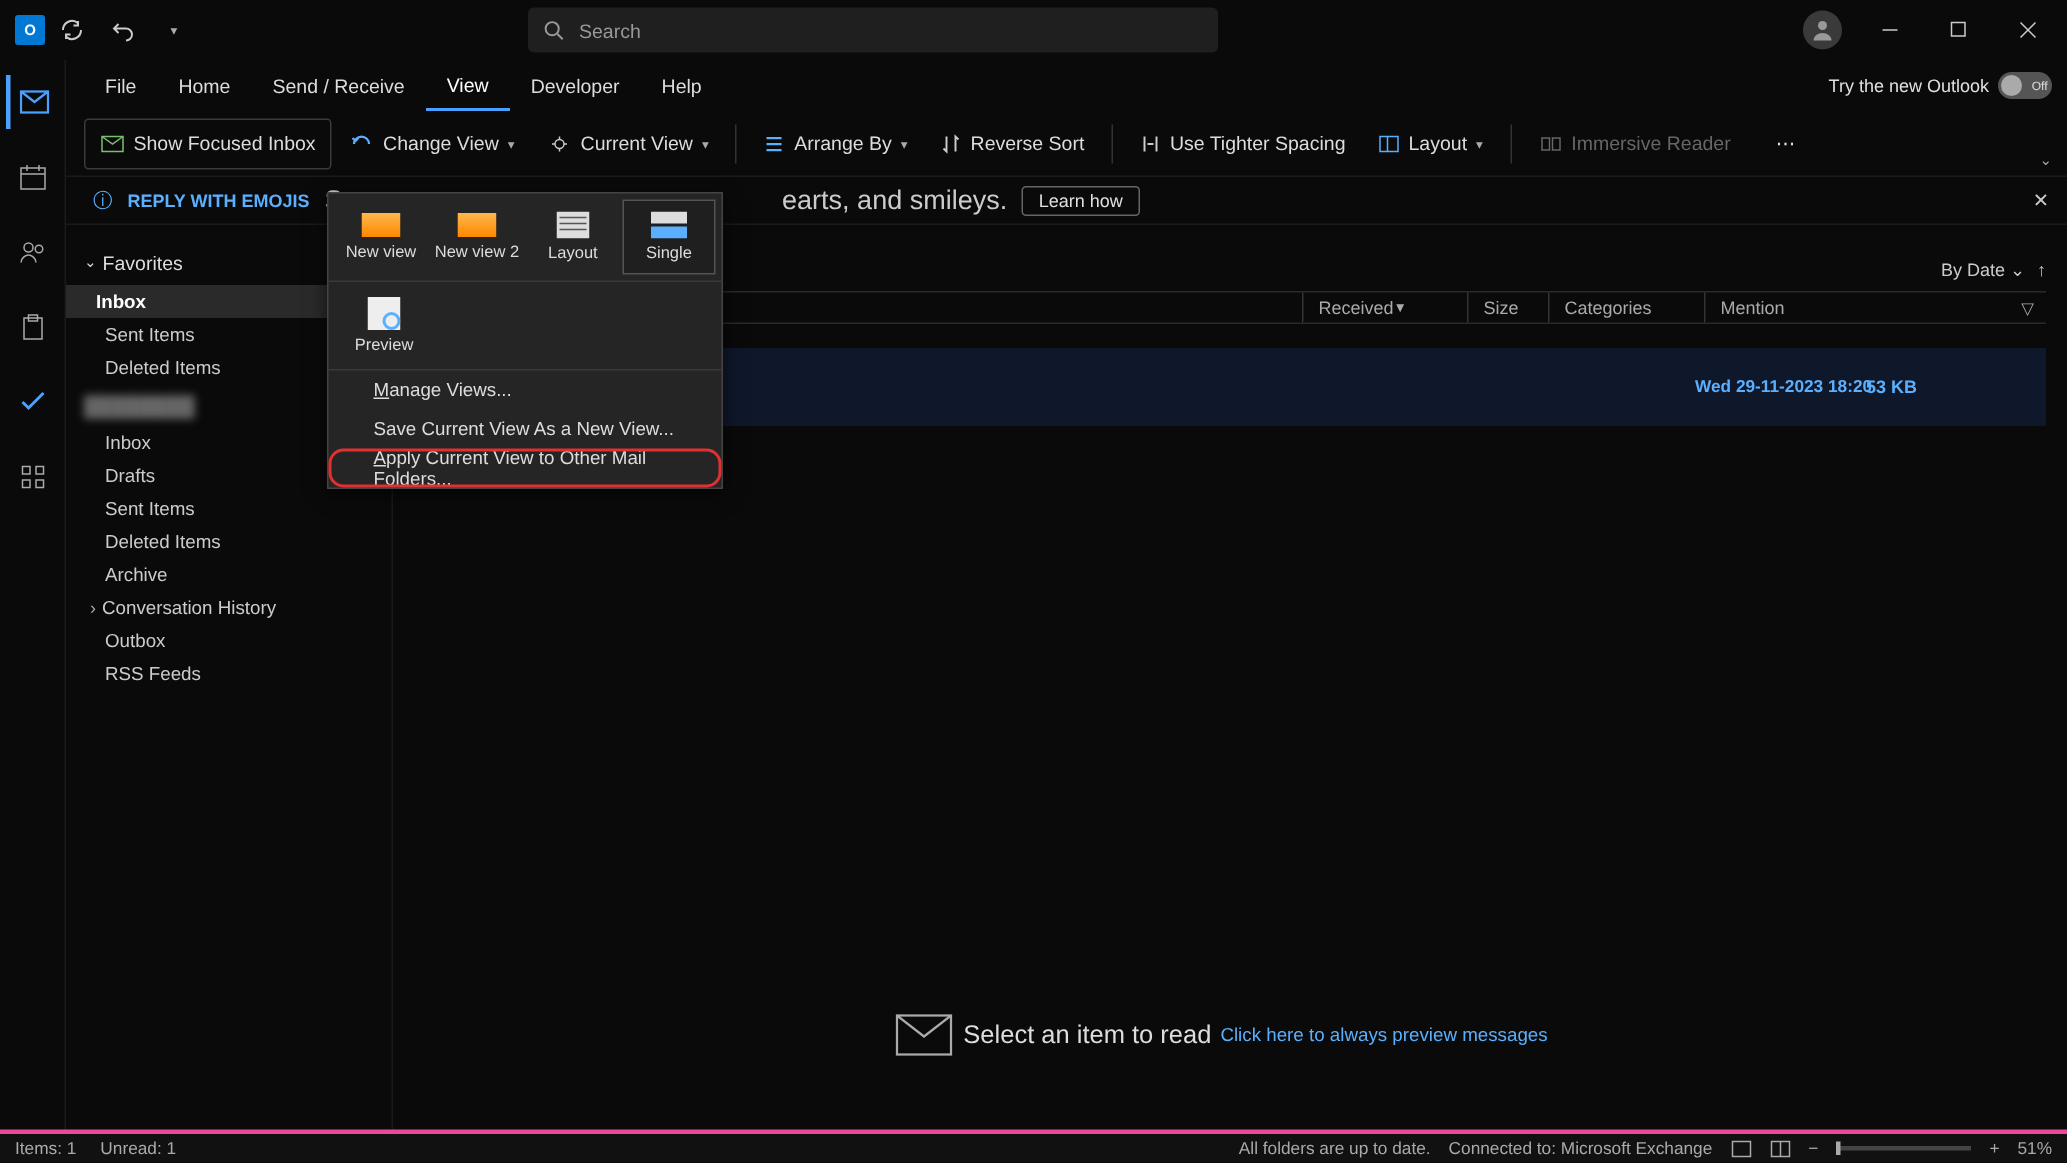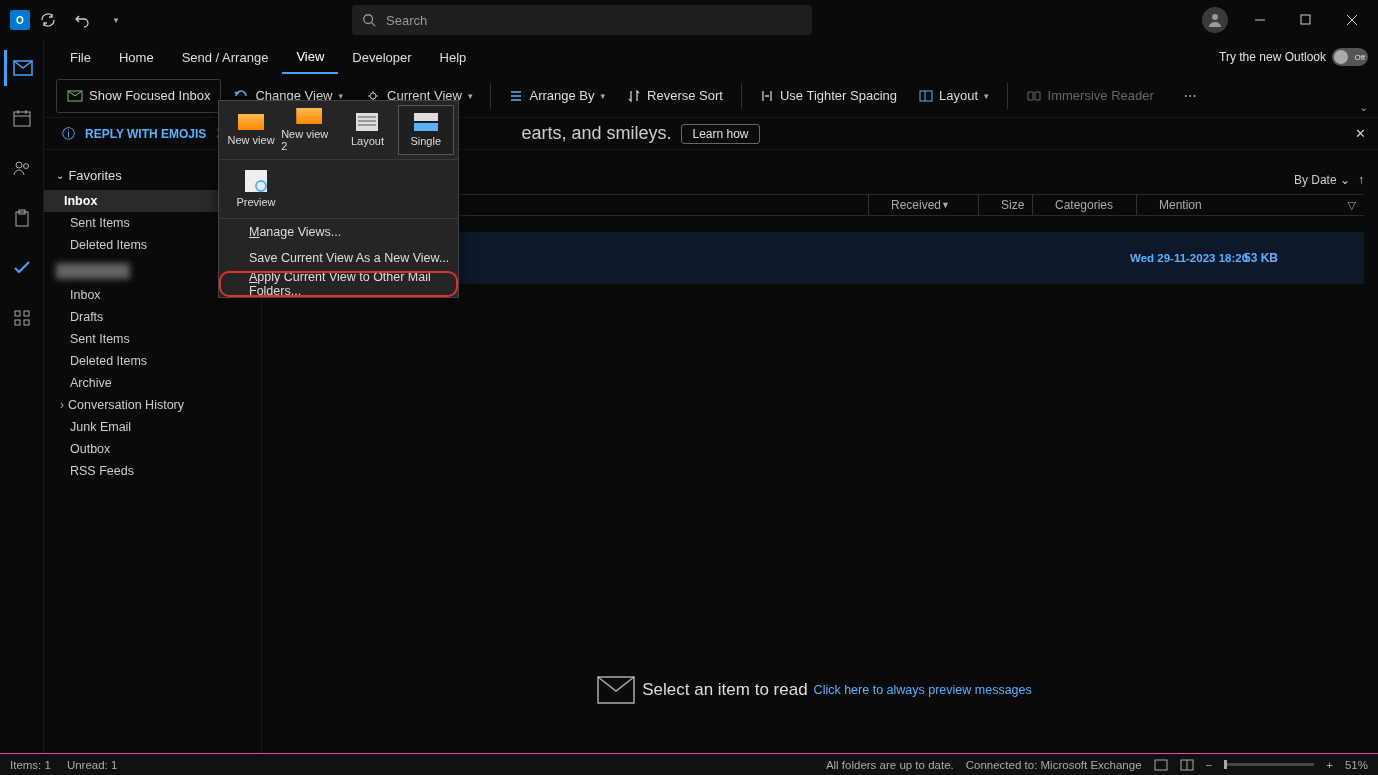--- a/index.html
+++ b/index.html
@@ -50,52 +50,52 @@
 .folder-pane { position:absolute; left:44px; top:160px; width:218px; bottom:22px; background:#0a0a0a; border-right:1px solid #1a1a1a; overflow:hidden;}
 .fav-header { height: 30px; display:flex; align-items:center; padding-left:12px; font-size:13px; color:#ddd; gap:4px;}
 .folder-item { height: 22px; display:flex; align-items:center; padding-left:26px; font-size:12.5px; color:#ccc; cursor:pointer;}
 .folder-item.bold { font-weight:600; color:#fff; background:#2a2a2a; padding-left:20px;}
 .folder-item.sub { padding-left:26px;}
 .folder-item.expand { padding-left:16px;}
 .folder-item.expand::before { content:'›'; margin-right:4px; font-size:12px; color:#aaa;}
 .account-row { height:28px; padding-left:12px; display:flex; align-items:center; color:#666; filter:blur(3px);}
 
 
-.dropdown { position:absolute; left:218px; top:100px; width:241px; background:#252525; border:1px solid #444; z-index:1000; box-shadow: 0 4px 12px rgba(0,0,0,0.6);}
+.dropdown { position:absolute; left:218px; top:128px; width:264px; background:#252525; border:1px solid #444; z-index:1000; box-shadow: 0 4px 12px rgba(0,0,0,0.6);}
 .dd-icons-row { display:flex; gap:2px; padding:4px; border-bottom:1px solid #3a3a3a;}
 .dd-icon-item { width:66px; height:50px; display:flex; flex-direction:column; align-items:center; justify-content:center; gap:4px; font-size:11px; color:#ddd; cursor:pointer;}
 .dd-icon-item.selected { border:1px solid #555; background:#1f1f1f;}
 .env-icon { width:26px; height:16px; background:linear-gradient(#ffb84d,#ff8800); clip-path: polygon(0 0, 100% 0, 100% 100%, 0 100%);}
 .dd-menu-item { height: 26px; display:flex; align-items:center; padding-left:30px; font-size:12.5px; color:#ddd; cursor:pointer;}
 .dd-menu-item.highlighted { outline: 2px solid #e03030; outline-offset:-2px;border-radius:10px;}
 .dd-menu-item .u { text-decoration:underline;}
 
 
 .list-header { position:absolute; left:264px; right:14px; top:168px; height:24px; display:flex; align-items:center; justify-content:flex-end; gap:8px; font-size:12px; color:#ccc;}
 .list-cols { position:absolute; left:264px; right:14px; top:194px; height:22px; display:flex; align-items:center; border-top:1px solid #2a2a2a; border-bottom:1px solid #2a2a2a; font-size:12px; color:#aaa;}
-.col { border-left:1px solid #333; padding-left:22px; height:100%; display:flex; align-items:center;}
+.col { border-left:1px solid #333; padding-left:10px; height:100%; display:flex; align-items:center;}
 .col.from { flex:0 0 604px; border-left:none;}
 .col.rec { flex:0 0 110px;}
 .col.size { flex:0 0 54px;}
 .col.cat { flex:0 0 104px;}
 .col.men { flex:1;}
 .filter-icon { margin-left:auto; padding-right:8px; font-size:11px; color:#aaa;}
 
 
 .msg-row { position:absolute; left:264px; right:14px; top:232px; height:52px; background:#0f172a; display:flex; align-items:center; font-size:12px;font-weight:bold;}
 .msg-date { position:absolute; left:866px; color:#5ab0ff; font-size:11.5px;}
 .msg-size { position:absolute; left:980px; color:#5ab0ff; font-size:12px;}
 
 
 .reading-pane { position:absolute; left:264px; right:14px; top:630px; height:120px; display:flex; flex-direction:row; align-items:center; justify-content:center; gap:6px;}
 .reading-title { font-size:17px; color:#ddd;}
 .reading-link { font-size:12.5px; color:#5ab0ff; cursor:pointer;}
 
 
-.status-bar { position:absolute; left:0; right:0; bottom:0; height:22px; background:#111; display:flex; align-items:center; padding:0 10px; font-size:11.5px; color:#aaa; border-top:1px solid #ec4899;}
+.status-bar { position:absolute; left:0; right:0; bottom:0; height:22px; background:#111; display:flex; align-items:center; padding:0 10px; font-size:11.5px; color:#aaa; border-top:3px solid #ec4899;}
 .status-right { margin-left:auto; display:flex; align-items:center; gap:12px;}
 .zoom-slider { width:90px; height:3px; background:#444; position:relative;}
 .zoom-slider::after { content:''; position:absolute; left:0; top:-3px; width:3px; height:9px; background:#aaa;}
 
 svg { display:block;}
 </style>
 </head>
 <body>
 
 <div class="titlebar">
@@ -141,21 +141,21 @@
         <svg width="12" height="12">
           <path d="M1 1l10 10M11 1 1 11" stroke="#ccc"></path>
         </svg>
       </div>
   </div>
 </div>
 
 <div class="ribbon-tabs">
   <div class="ribbon-tab">File</div>
   <div class="ribbon-tab">Home</div>
-  <div class="ribbon-tab">Send / Arrange</div>
+  <div class="ribbon-tab">Send / Receive</div>
   <div class="ribbon-tab active">View</div>
   <div class="ribbon-tab">Developer</div>
   <div class="ribbon-tab">Help</div>
   <div class="try-outlook">
     <span>Try the new Outlook</span>
     <div class="toggle">
         <span>Off</span>
       </div>
   </div>
 </div>
@@ -281,21 +281,20 @@
   <div class="folder-item bold">Inbox</div>
   <div class="folder-item">Sent Items</div>
   <div class="folder-item">Deleted Items</div>
   <div class="account-row">████████</div>
   <div class="folder-item sub">Inbox</div>
   <div class="folder-item sub">Drafts</div>
   <div class="folder-item sub">Sent Items</div>
   <div class="folder-item sub">Deleted Items</div>
   <div class="folder-item sub">Archive</div>
   <div class="folder-item expand">Conversation History</div>
-  <div class="folder-item sub">Junk Email</div>
   <div class="folder-item sub">Outbox</div>
   <div class="folder-item sub">RSS Feeds</div>
 </div>
 
 <div class="dropdown">
   <div class="dd-icons-row">
     <div class="dd-icon-item">
         <div class="env-icon"></div>
         <span>New view</span>
       </div>

